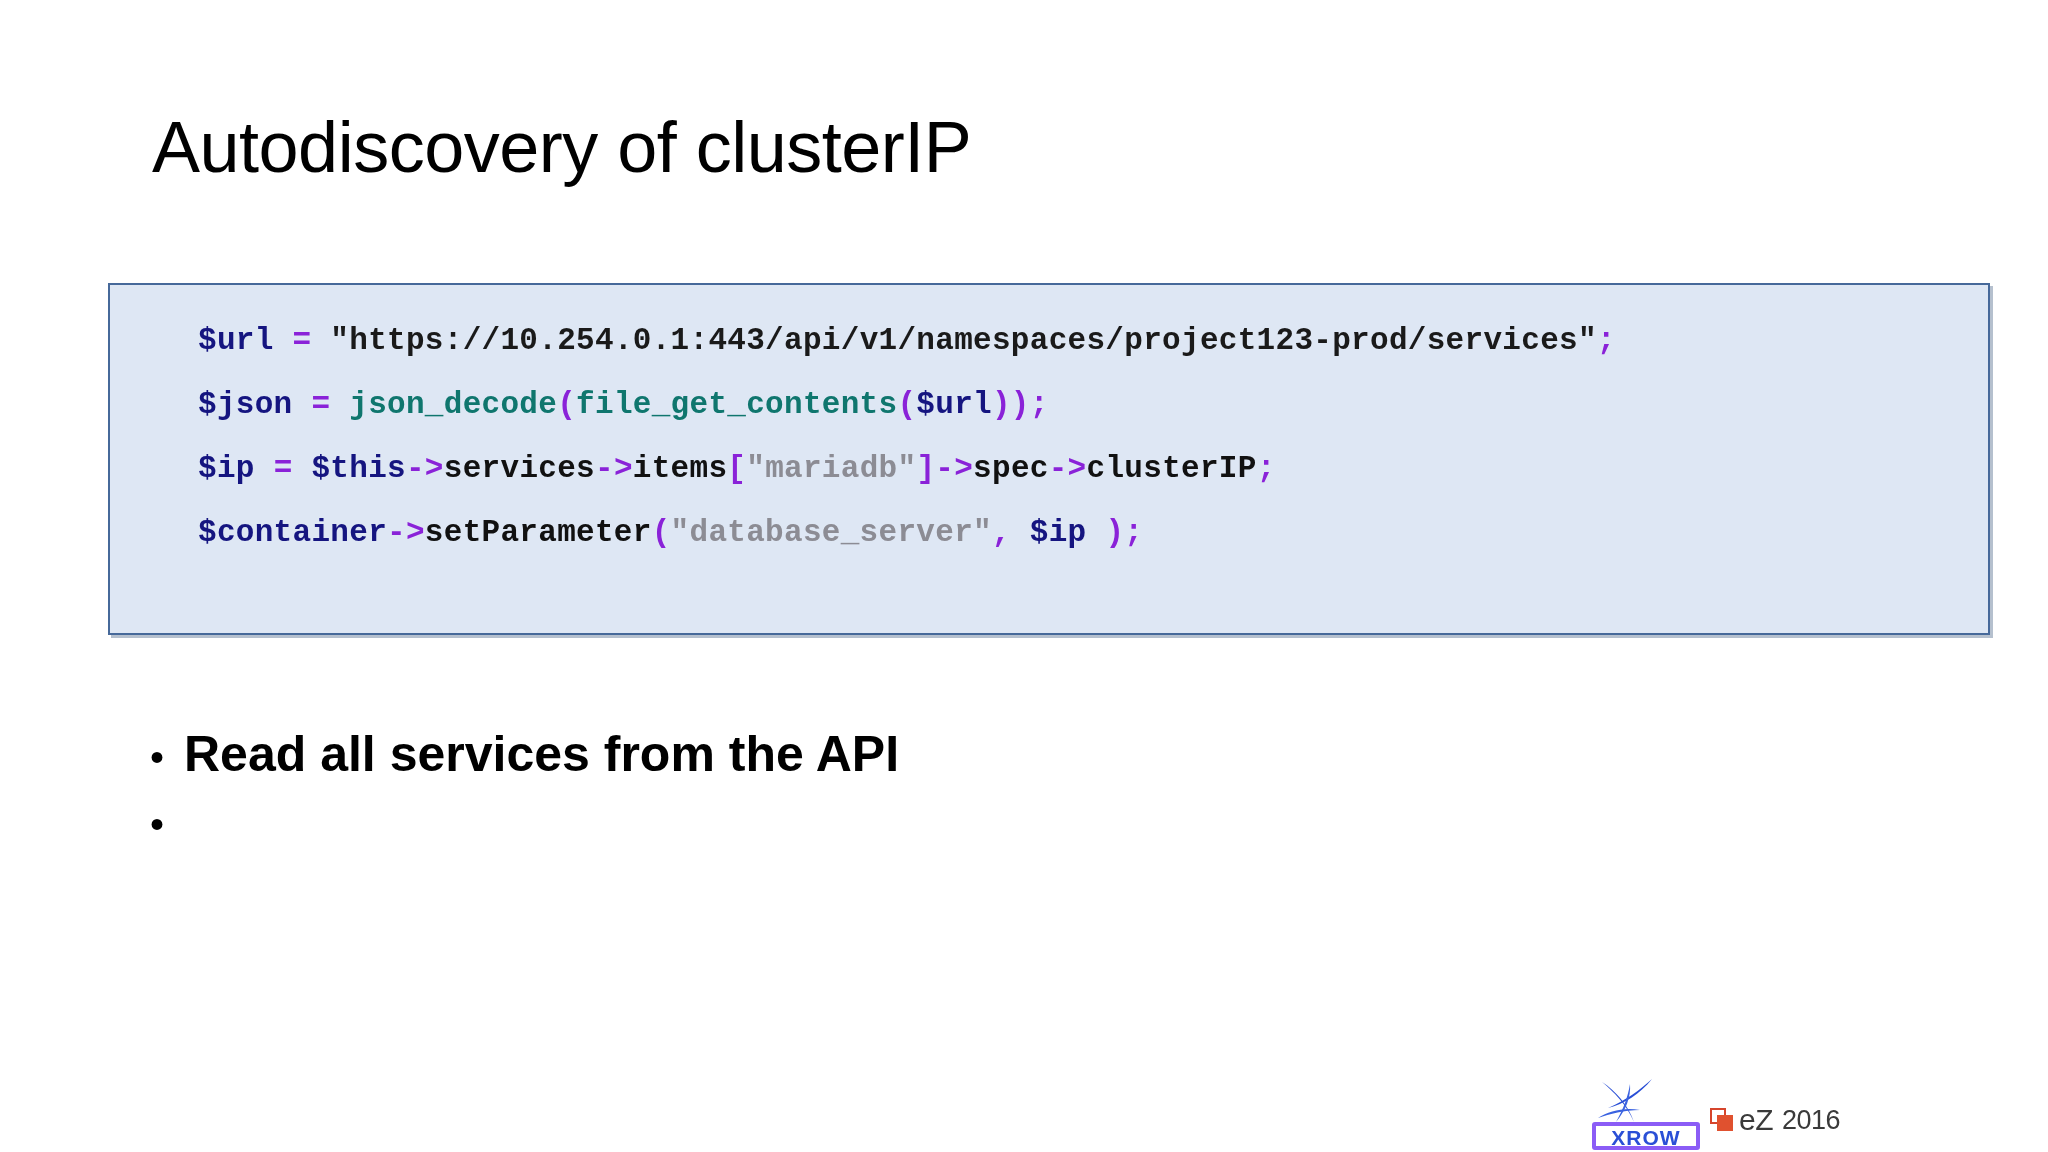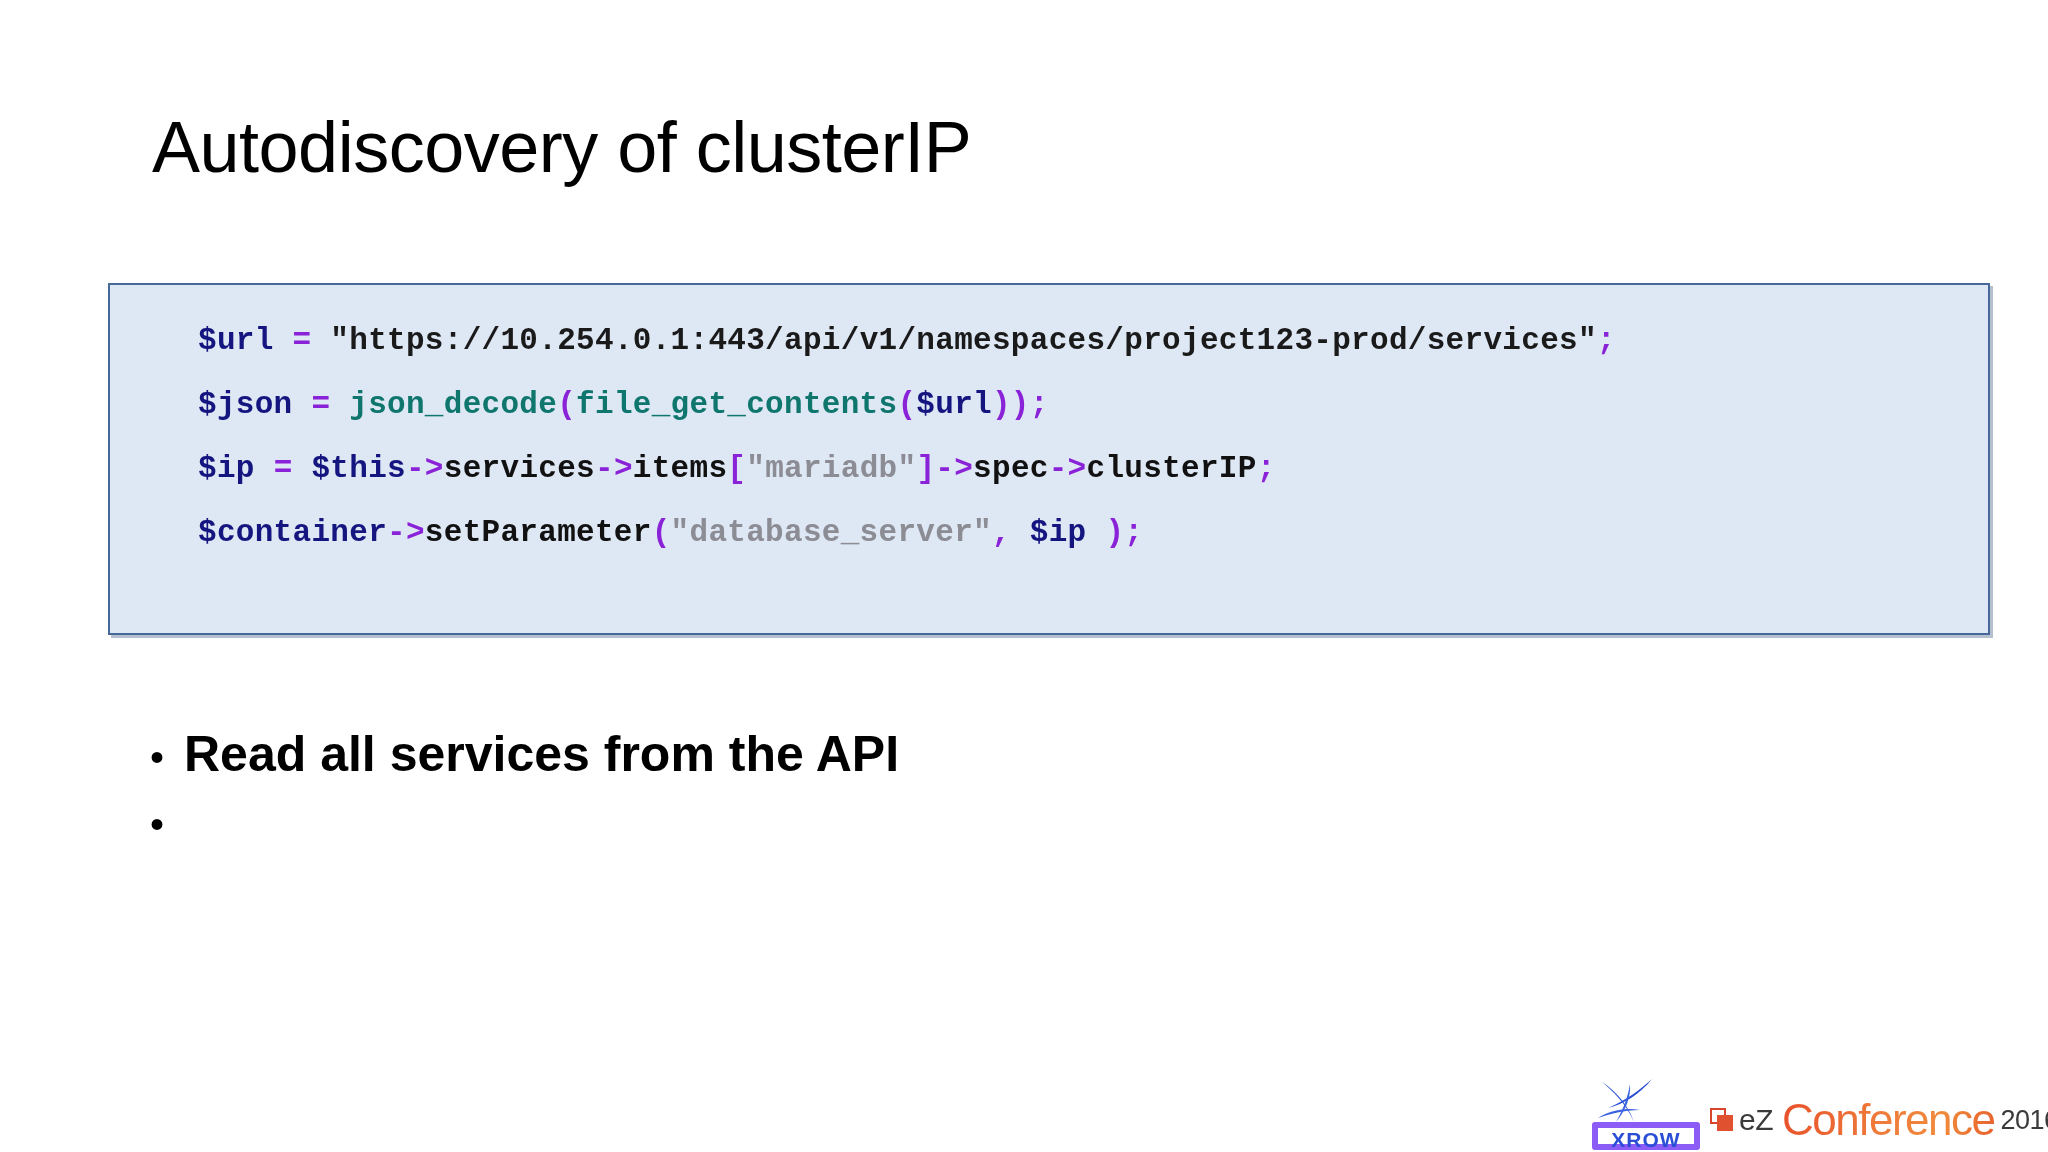--- a/index.html
+++ b/index.html
@@ -119,21 +119,21 @@
     width: 70px;
     height: 46px;
   }
   .xrow-word {
     position: absolute;
     left: 0;
     top: 44px;
     width: 108px;
     height: 28px;
     box-sizing: border-box;
-    border: 6px solid #8b5cf6;
+    border: 4px solid #8b5cf6;
     border-radius: 3px;
     color: #2a4fd6;
     font-family: "Liberation Sans", sans-serif;
     font-size: 21px;
     font-weight: bold;
     letter-spacing: 1px;
     text-align: center;
     line-height: 24px;
   }
   .logo-ez {
@@ -229,19 +229,18 @@
       </svg>
       <div class="xrow-word">XROW</div>
     </div>
 
     <div class="logo-ez">
       <span class="ez-mark">
         <span class="sq-back"></span>
         <span class="sq-front"></span>
       </span>
       <span class="ez-word">eZ</span>
-      <span class="conf-word">Conference</span>
       <span class="year-word">2016</span>
     </div>
 
   </div>
 
 </div>
 
 </body></html>

